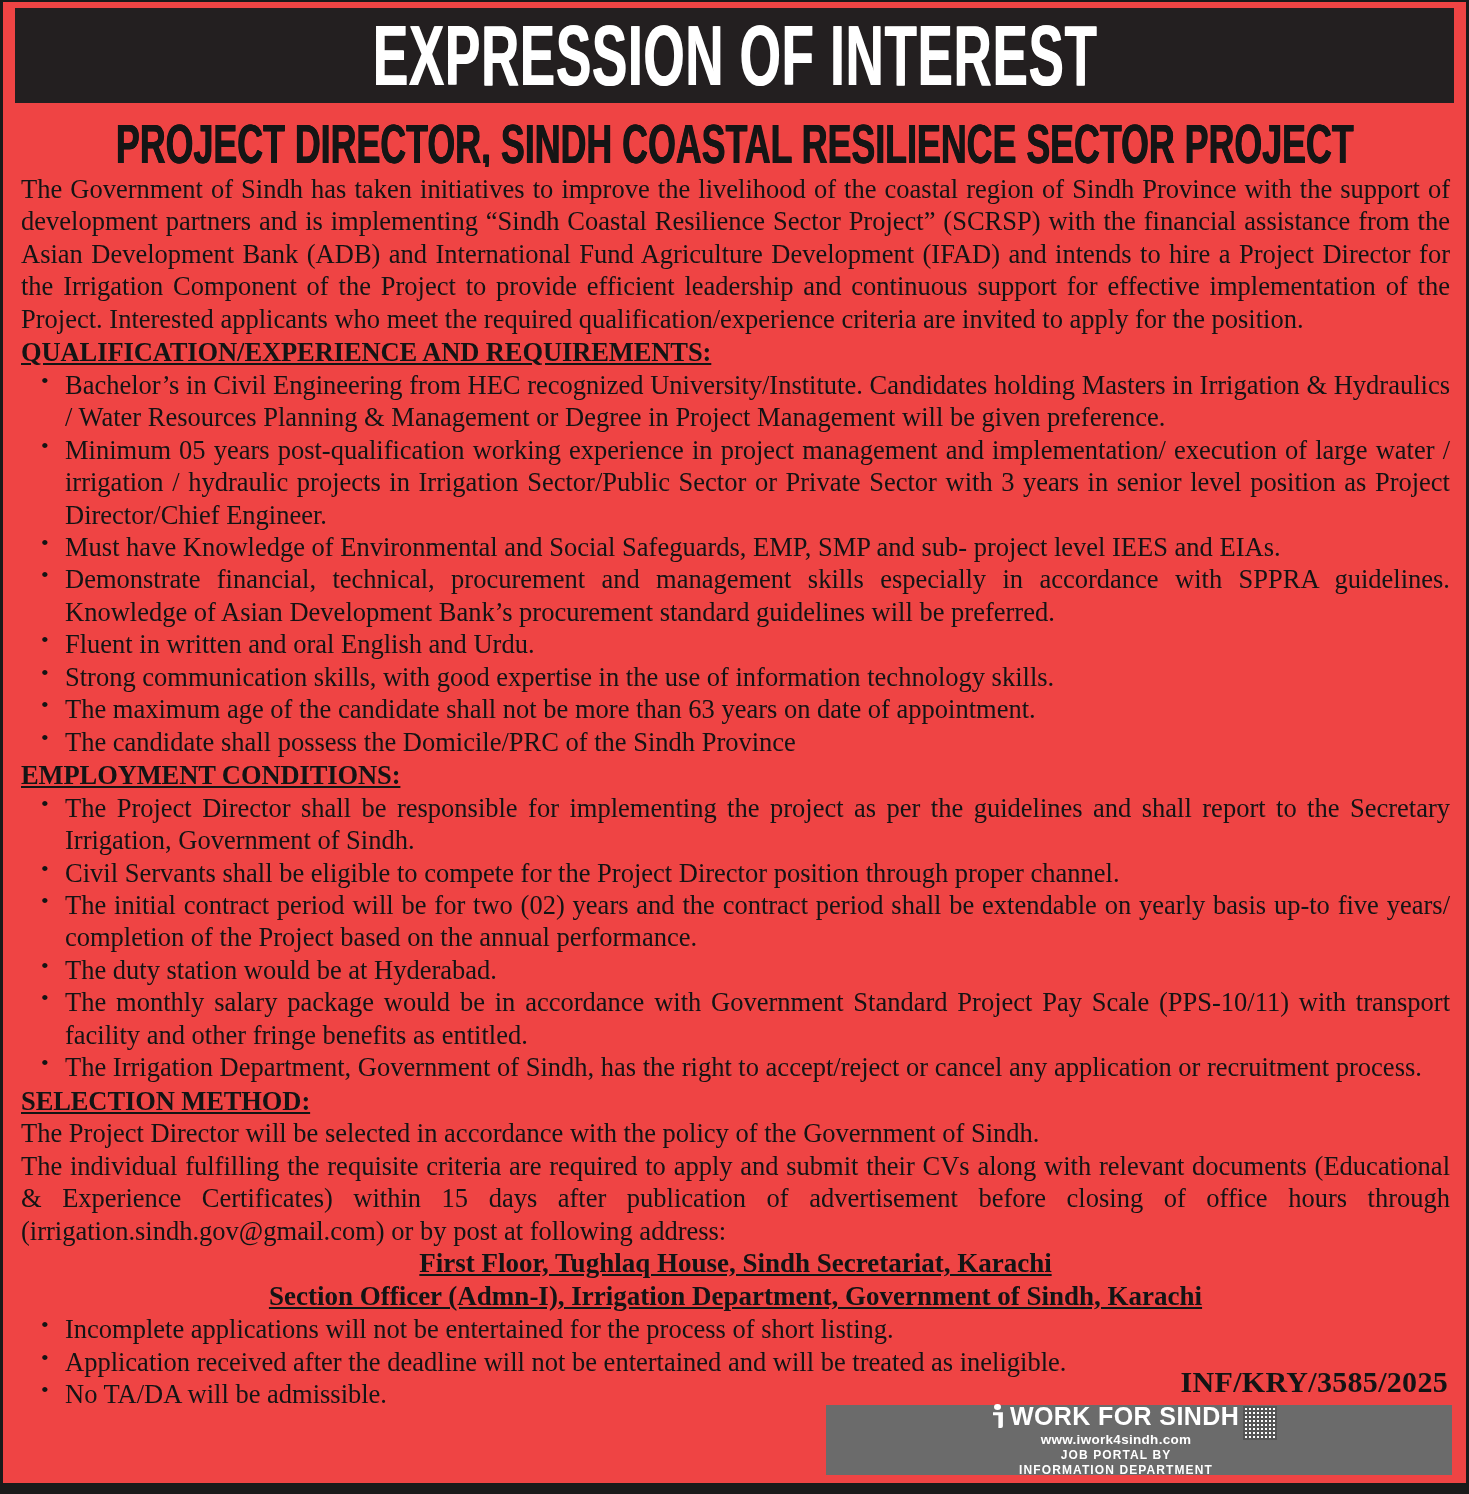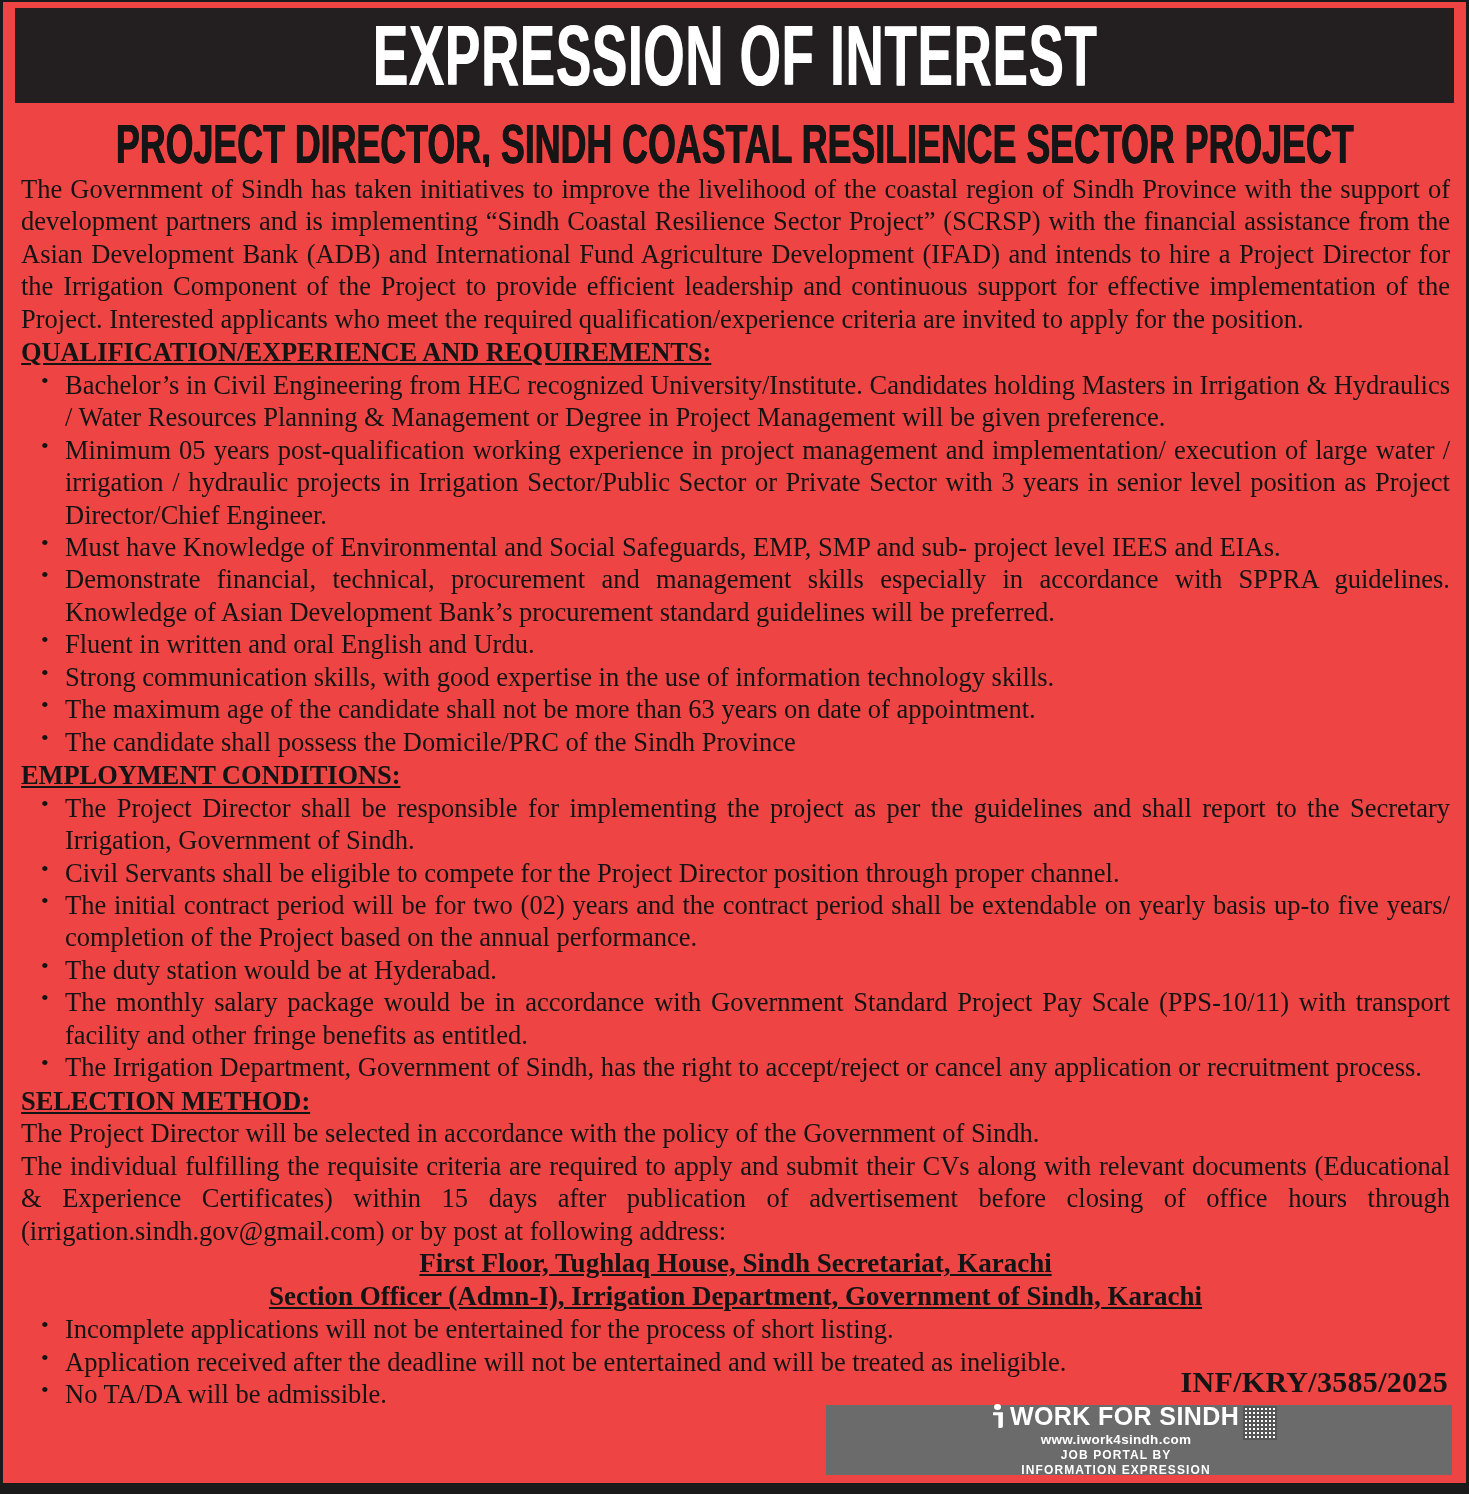--- a/index.html
+++ b/index.html
@@ -302,21 +302,21 @@
 
       <div class="gray-banner">
         <div class="logo-group">
           <div class="logo-text-col">
             <div class="logo-main">
               <span class="iglyph"></span>
               <span class="logo-word">WORK FOR SINDH</span>
             </div>
             <div class="logo-url">www.iwork4sindh.com</div>
             <div class="logo-sub1">JOB PORTAL BY</div>
-            <div class="logo-sub2">INFORMATION EXPRESSION</div>
+            <div class="logo-sub2">INFORMATION DEPARTMENT</div>
           </div>
           <div class="qr"></div>
         </div>
       </div>
     </div>
 
   </div>
 </div>
 
 </body></html>

